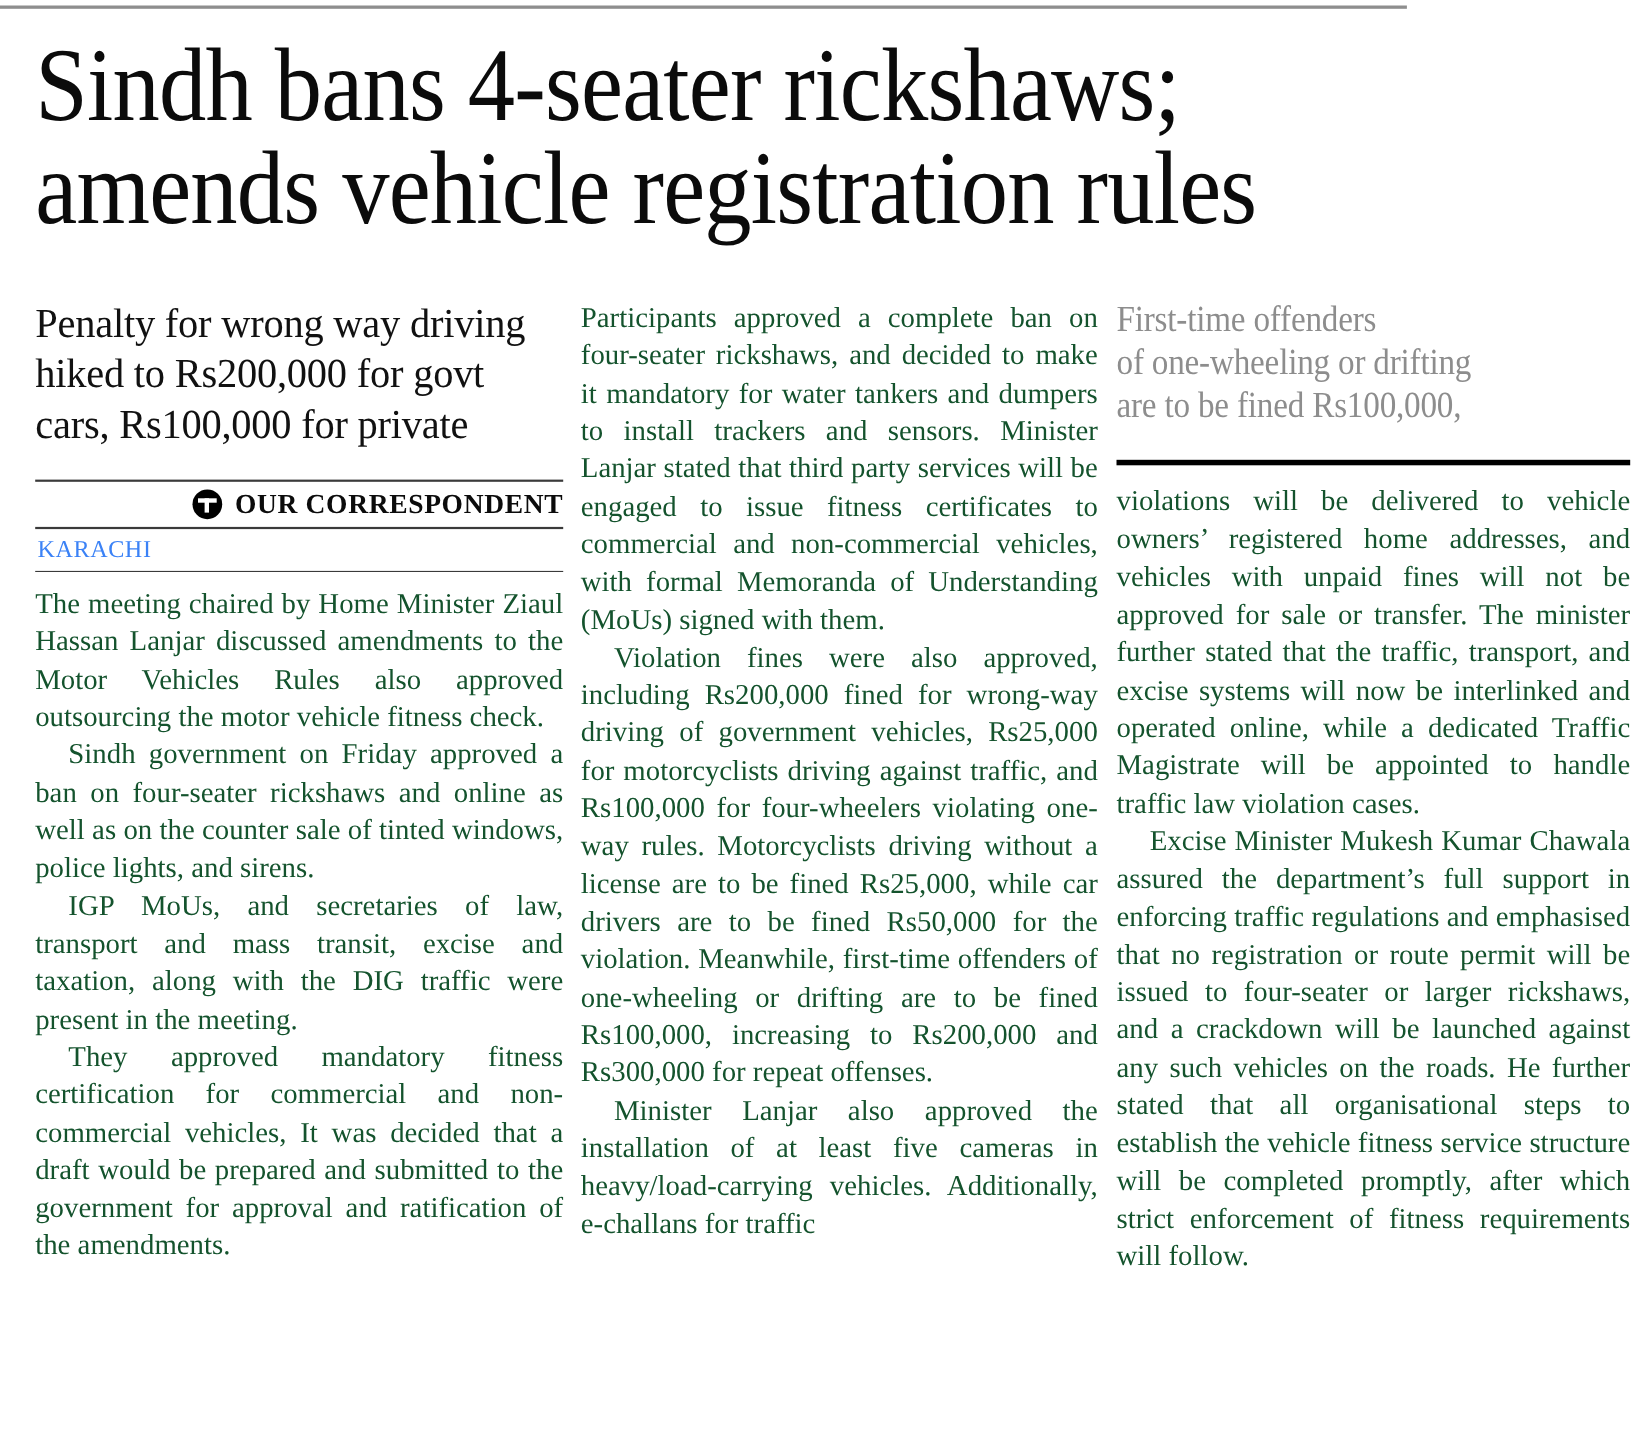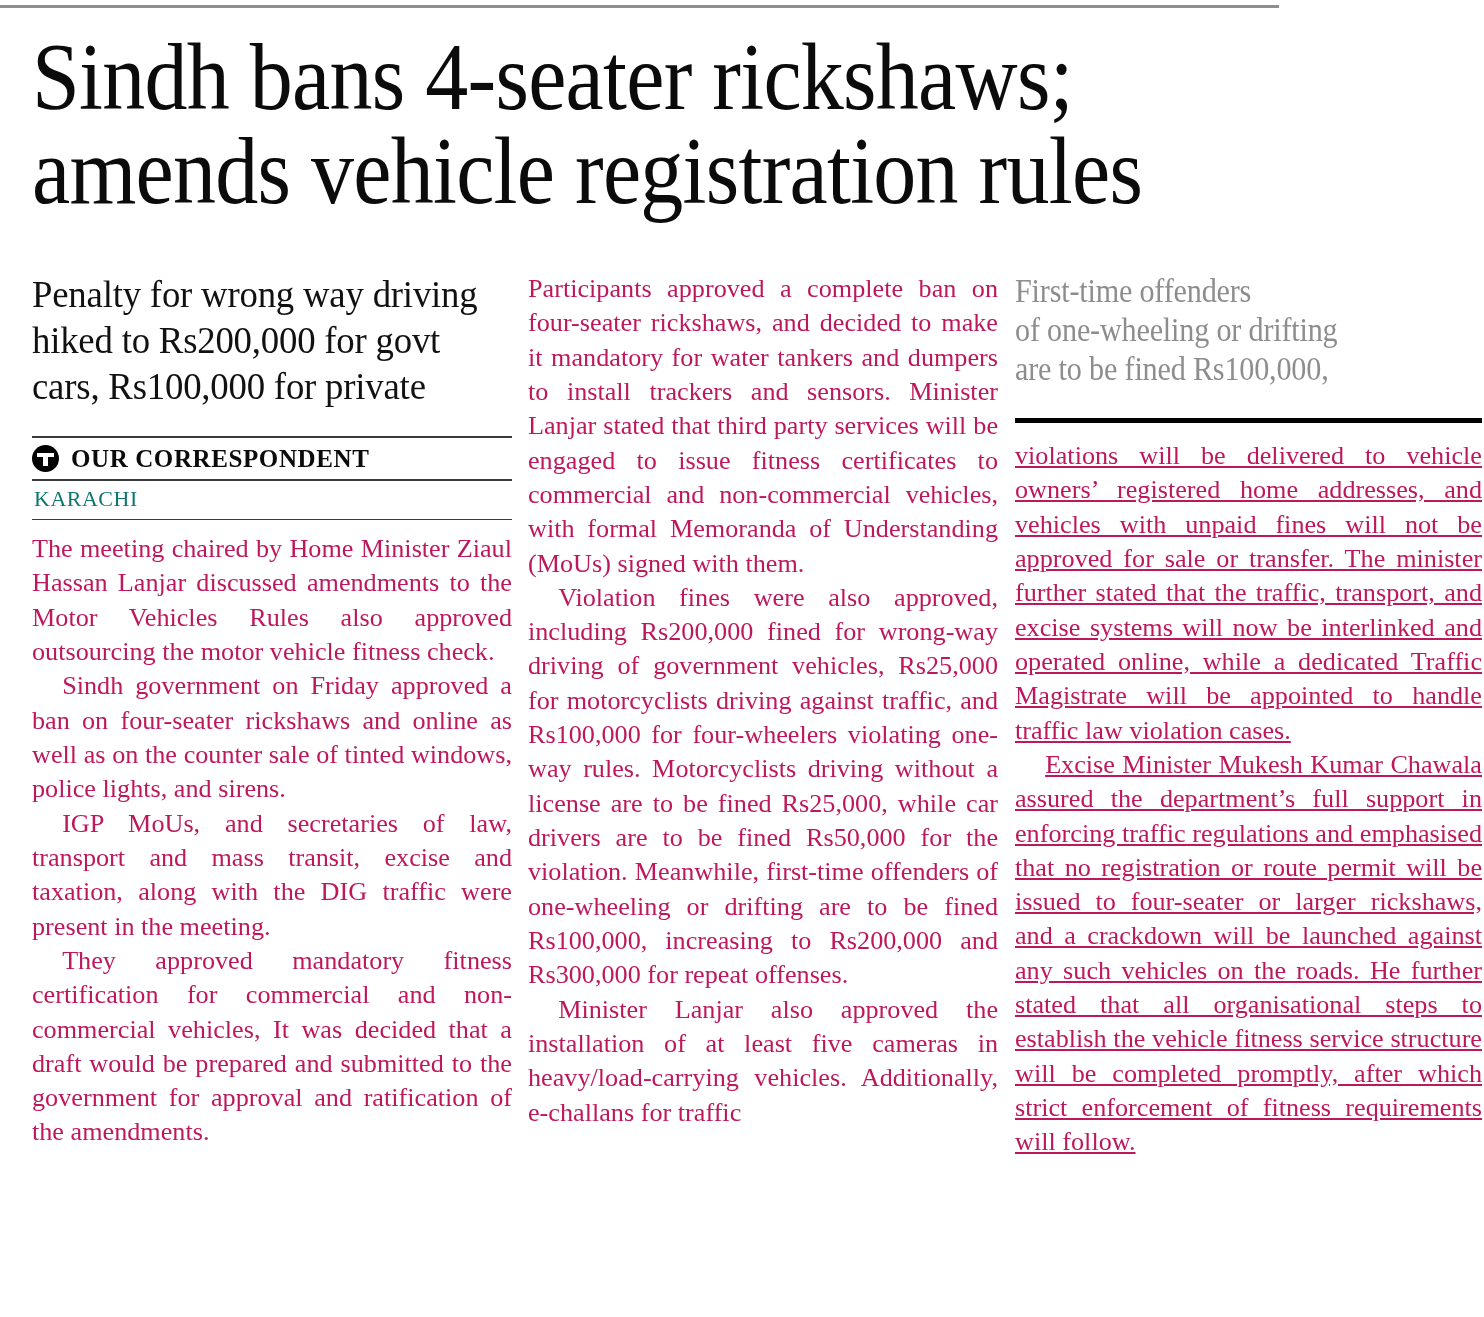--- a/index.html
+++ b/index.html
@@ -67,20 +67,21 @@
   }
 
   
   .byline-block { margin-top: 26px; }
   .rule-thin { height: 1.6px; background: #3a3a3a; width: 100%; }
   .byline-row {
     display: flex;
     align-items: center;
     gap: 12px;
     padding: 7px 0 6px 0;
+    justify-content: flex-end;
   }
   .t-logo {
     width: 27px; height: 27px;
     border-radius: 50%;
     background: #000;
     display: inline-block;
     position: relative;
     flex: 0 0 auto;
   }
   .t-logo::before {
@@ -100,31 +101,31 @@
   .byline-name {
     font-size: 25px;
     font-weight: 700;
     letter-spacing: 0.6px;
     color: #0b0b0b;
   }
   .dateline {
     font-size: 22px;
     letter-spacing: 0.5px;
     padding: 5px 0 7px 2px;
-    color: #0f766e;
+    color: #3b82f6;
   }
 
   
   .body {
     font-size: 26.2px;
     line-height: 1.31;
     text-align: justify;
     text-justify: inter-word;
     hyphens: manual;
-    color: #be185d;
+    color: #14532d;
   }
   .col1 .body { margin-top: 12px; }
   .body p { margin: 0; }
   .body p + p { text-indent: 1.15em; }
 
   
   .pullquote {
     font-size: 33.5px;
     line-height: 1.16;
     color: #8d8d8d;
@@ -133,21 +134,21 @@
     transform-origin: left top;
     white-space: nowrap;
   }
   .pullquote span { display: block; }
   .rule-thick {
     height: 5.5px;
     background: #000;
     width: 100%;
     margin-top: 29px;
   }
-  .col3 .body { margin-top: 16px; text-decoration: underline; }
+  .col3 .body { margin-top: 16px; }
 </style>
 </head>
 <body>
 
 <div id="page">
 
   <div class="top-rule"></div>
 
   <h1 class="headline">
     <span class="hl-line">Sindh bans 4-seater rickshaws;</span>

